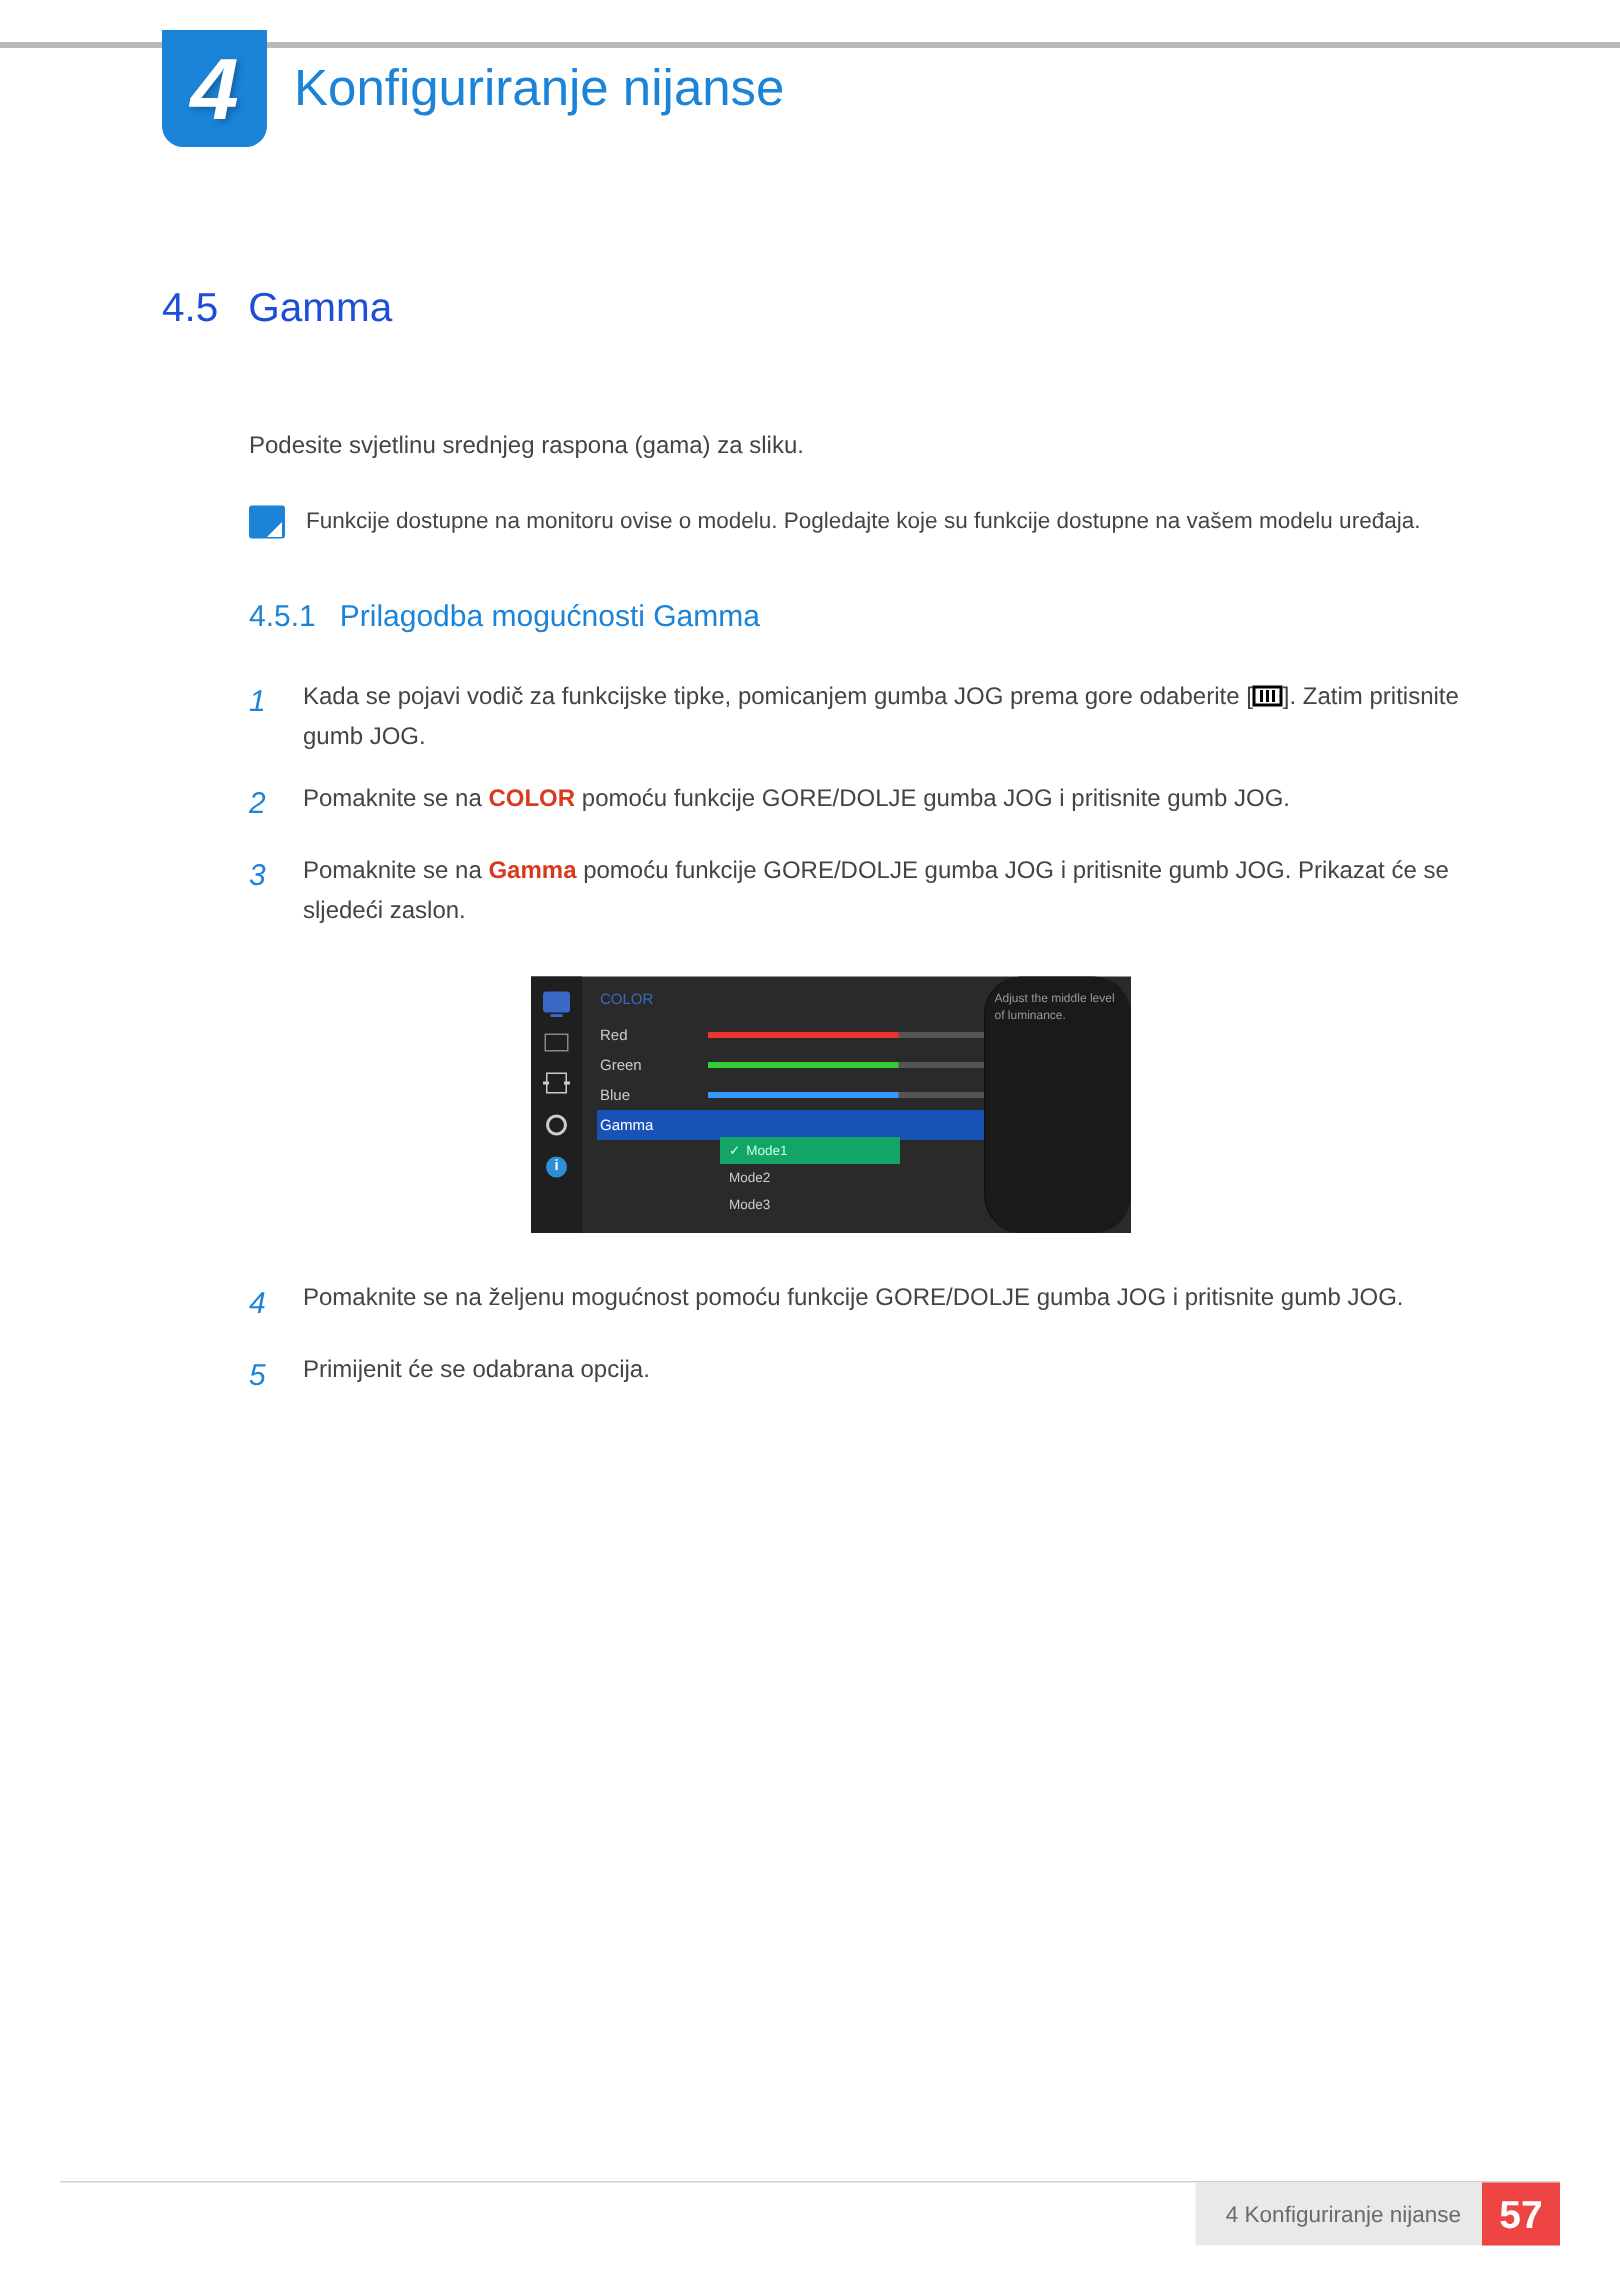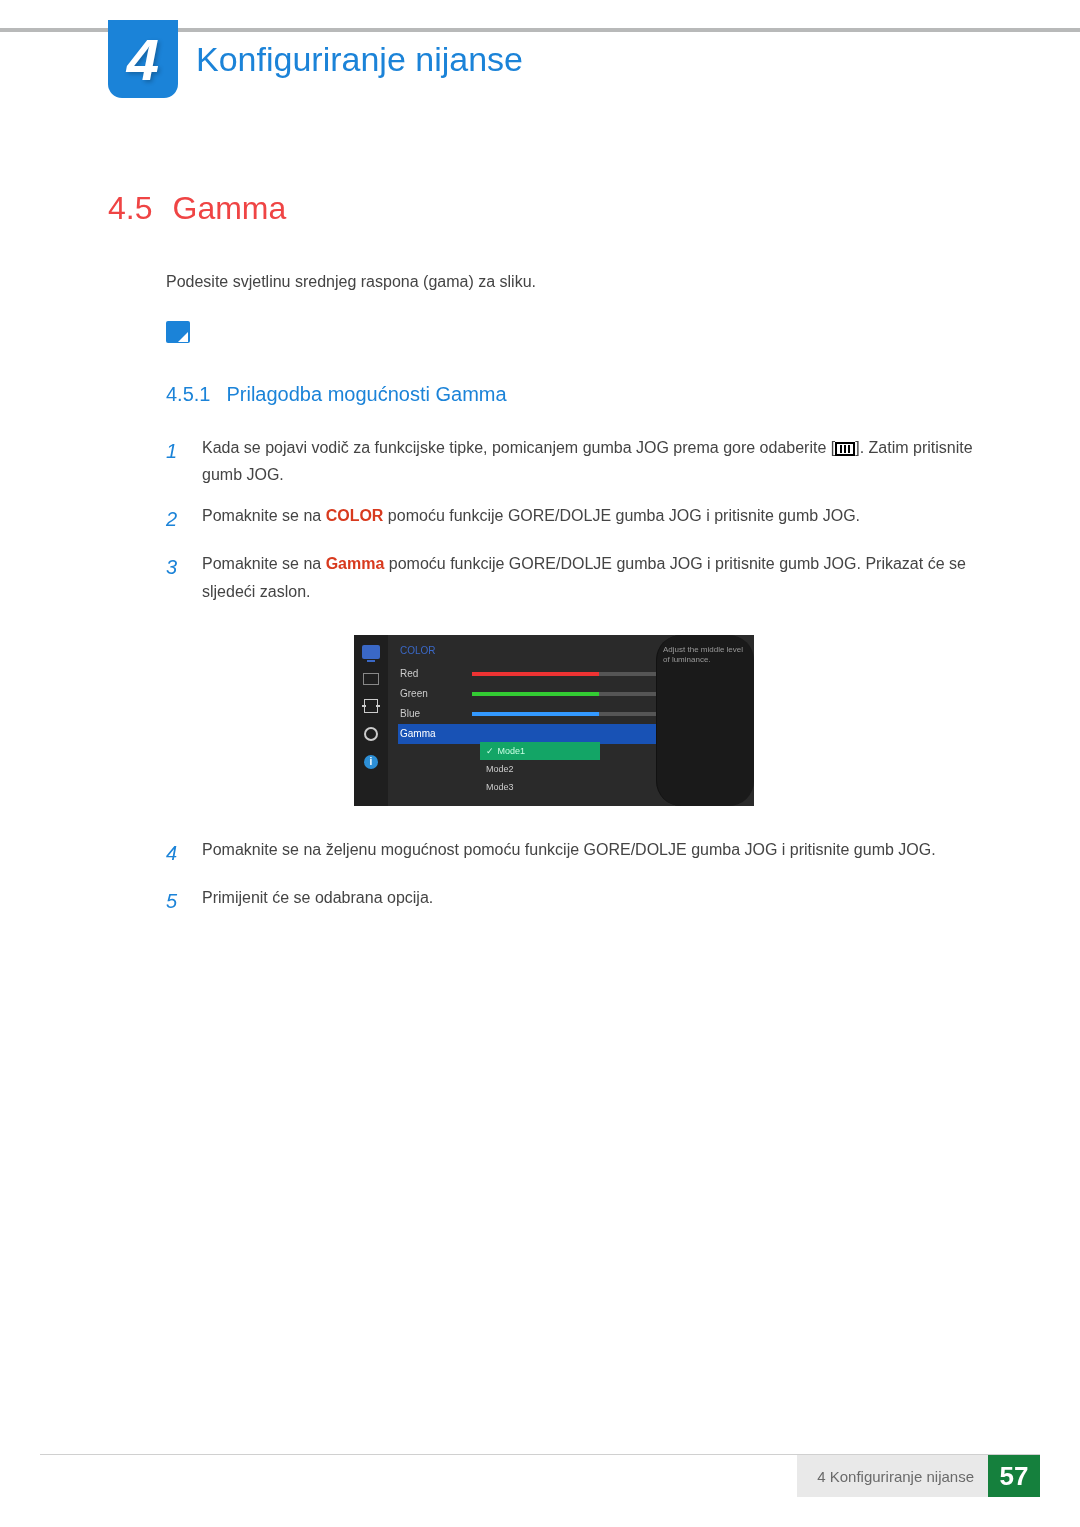--- a/index.html
+++ b/index.html
@@ -30,22 +30,22 @@
     color: #fff; font-size: 58px; font-weight: bold; font-style: italic;
     text-shadow: 2px 2px 4px rgba(0,0,0,0.25);
   }
   .chapter-title {
     color: #1b83d8; font-size: 34px; font-weight: 500;
   }
   .content {
     position: absolute; top: 190px; left: 108px; right: 80px;
   }
   .section-h {
-    color: #ef4444; font-size: 32px; font-weight: 500;
-    display: flex; gap: 20px; margin-bottom: 46px;
+    color: #1d4ed8; font-size: 27px; font-weight: 500;
+    display: flex; gap: 20px; margin-bottom: 68px;
   }
   .intro {
     font-size: 16px; color: #444; margin: 12px 0 30px 58px;
   }
   .note-row {
     display: flex; align-items: flex-start; gap: 14px; margin: 0 0 40px 58px;
     font-size: 15px; color: #444; line-height: 1.5;
   }
   .note-icon {
     flex: 0 0 24px; height: 22px; background: #1b83d8;
@@ -109,21 +109,21 @@
     background:#1a1a1a; padding:10px 6px; color:#999; font-size:8px; line-height:1.3;
     border-left:1px solid #111;
     border-radius:25px;
   }
   .footer {
     position: absolute; right: 40px; bottom: 30px;
     display: flex; align-items:center; justify-content:space-between;
     background: #e9e9e9; height: 42px; padding-left: 20px;
   }
   .footer-text { color:#6a6a6a; font-size: 15px; padding-right: 14px;}
-  .footer-page { background:#15803d; color:#fff; font-size:26px; font-weight:bold;
+  .footer-page { background:#ef4444; color:#fff; font-size:26px; font-weight:bold;
     width:52px; height:42px; display:flex; align-items:center; justify-content:center;}
   .footer-line { position:absolute; bottom:72px; left:40px; right:40px; height:1px; background:#d0d0d0;}
 </style>
 </head>
 <body>
 
 <div class="top-bar"></div>
 
 <div class="chapter-header">
   <div class="chapter-box">
@@ -135,20 +135,21 @@
 <div class="content">
   <div class="section-h">
     <span>4.5</span>
     <span>Gamma</span>
   </div>
 
   <p class="intro">Podesite svjetlinu srednjeg raspona (gama) za sliku.</p>
 
   <div class="note-row">
     <div class="note-icon"></div>
+    <div>Funkcije dostupne na monitoru ovise o modelu. Pogledajte koje su funkcije dostupne na vašem modelu uređaja.</div>
   </div>
 
   <div class="subsection-h">
     <span>4.5.1</span>
     <span>Prilagodba mogućnosti Gamma</span>
   </div>
 
   <div class="step">
     <span class="step-n">1</span>
     <div>

